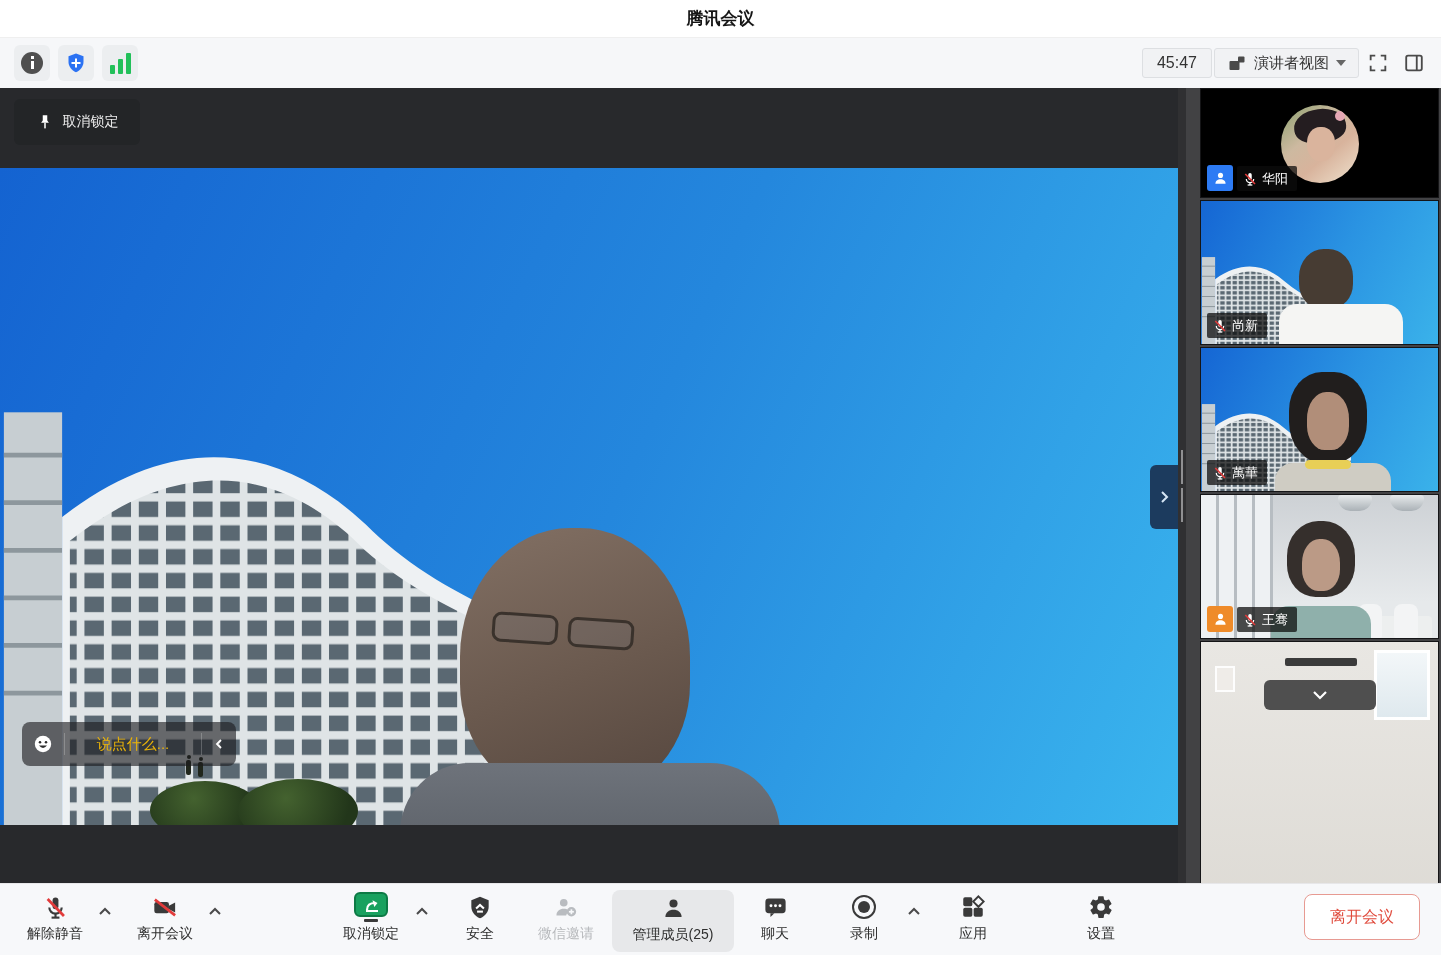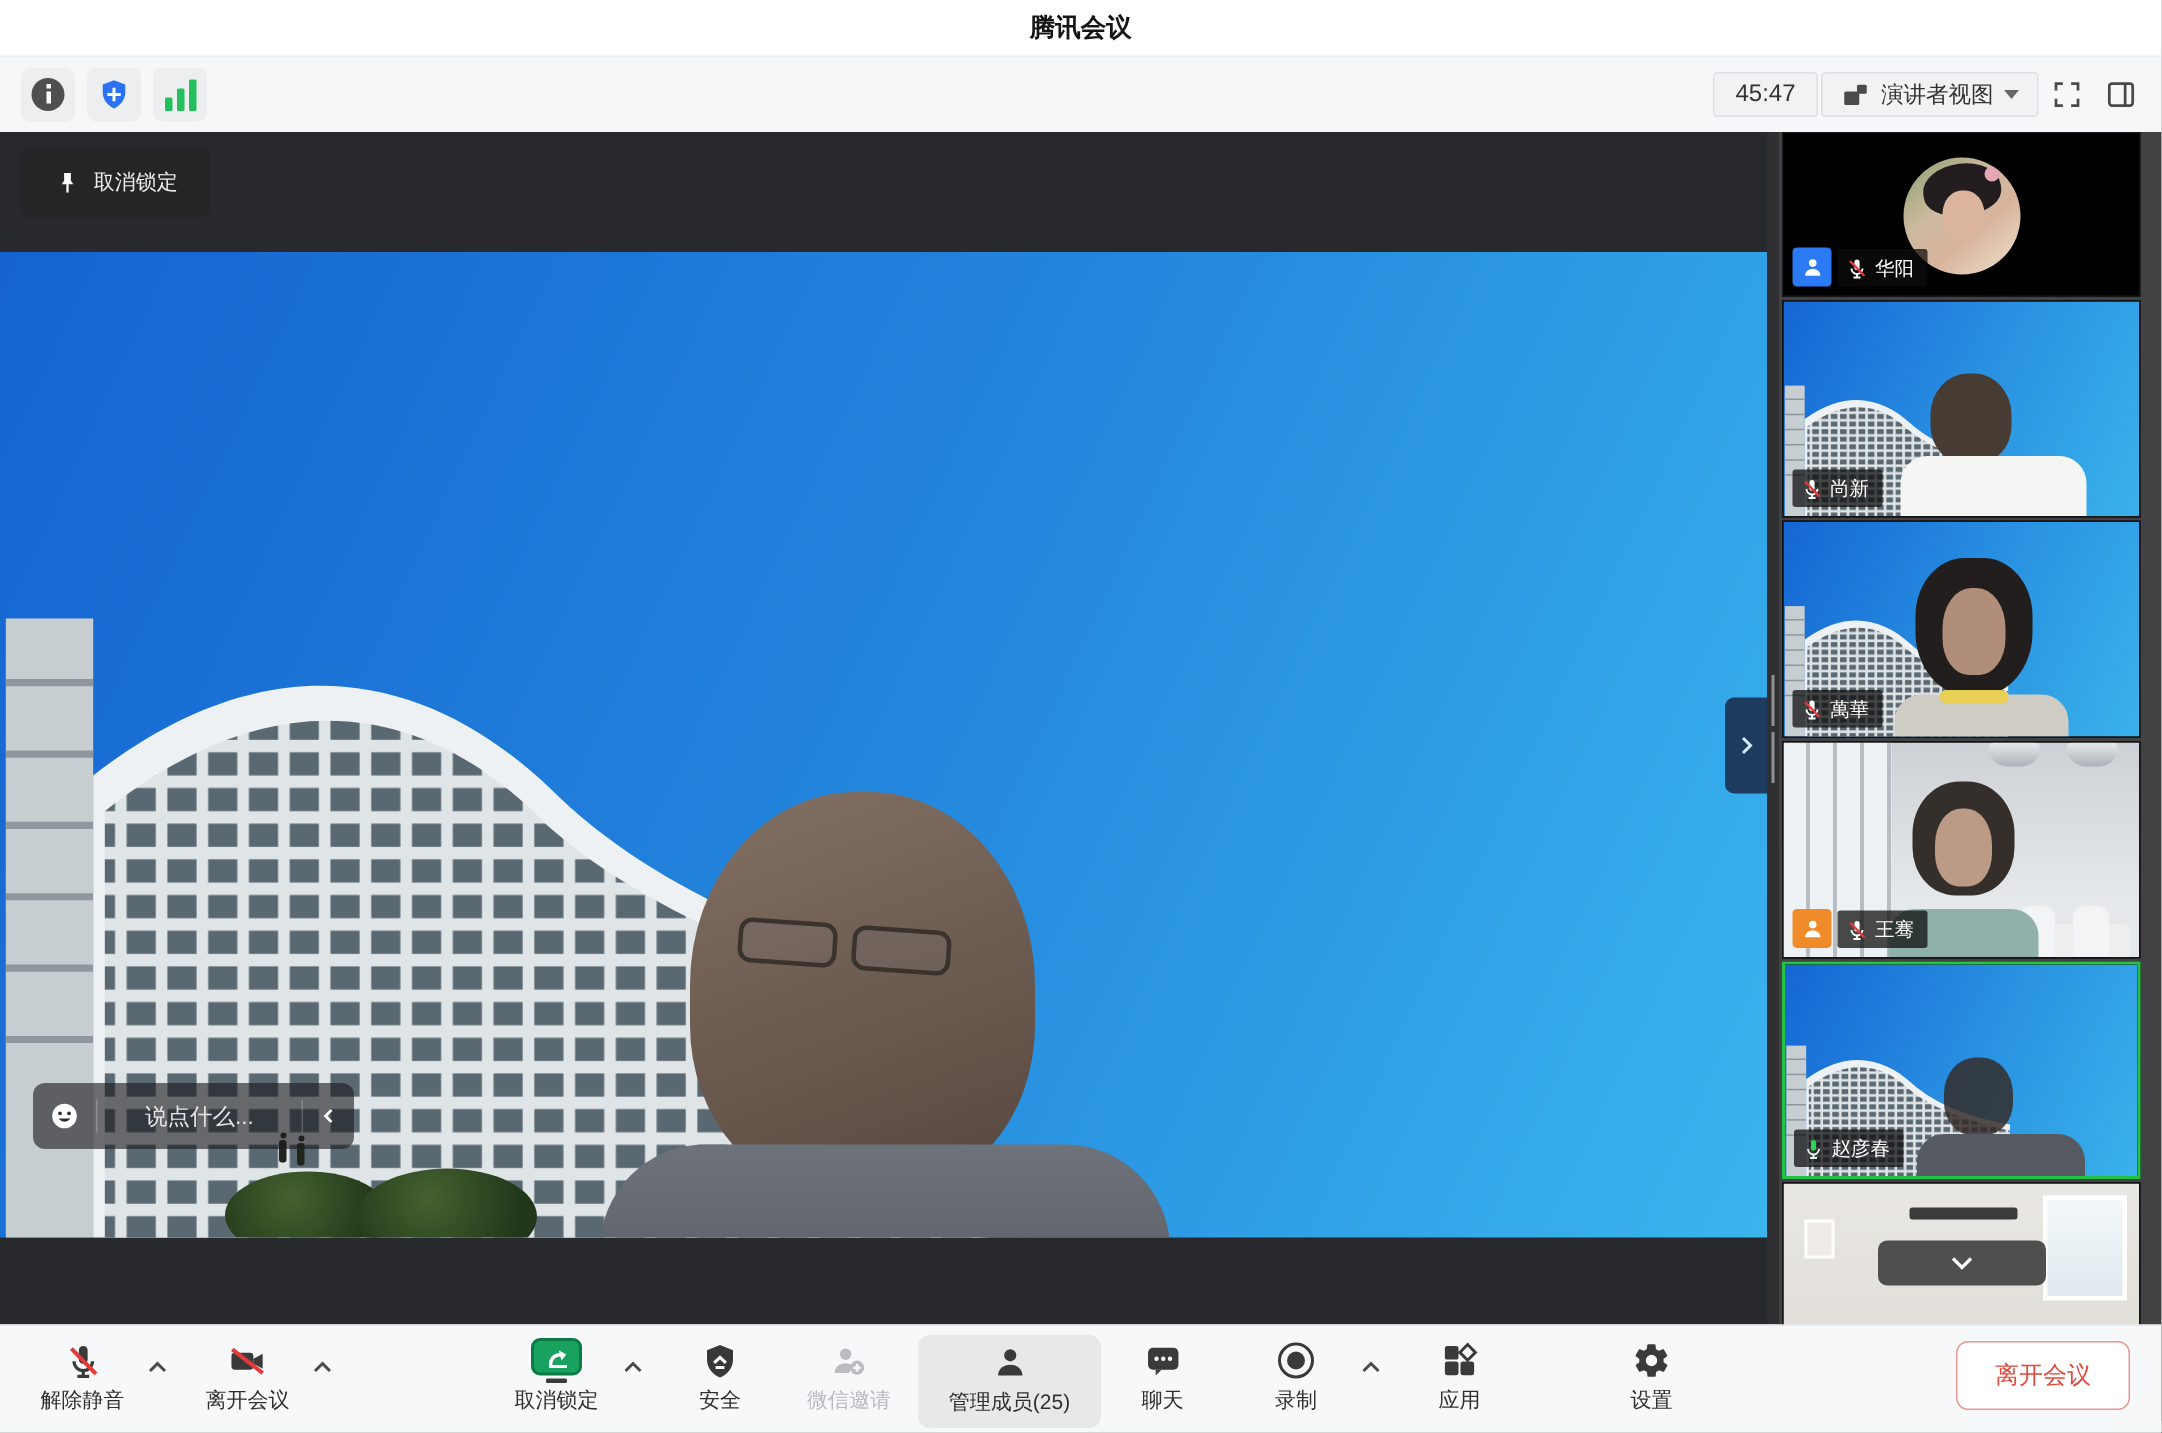--- a/index.html
+++ b/index.html
@@ -45,29 +45,29 @@
     background:linear-gradient(160deg,#7e6c60 10%,#6a594e 55%,#55463e 100%); }
   .pm-glass { position:absolute; top:88px; left:32px; display:flex; gap:10px; transform:rotate(4deg); }
   .pm-glass span { width:66px; height:30px; border:3px solid #3a322c; border-radius:9px; display:block; background:rgba(120,130,140,.18); }
   .pm-body { position:absolute; left:0; top:235px; width:380px; height:120px; border-radius:70px 70px 0 0;
     background:linear-gradient(180deg,#6e737b,#575c63); }
   .unlock-btn { position:absolute; left:14px; top:11px; width:126px; height:46px; background:#232527; border-radius:6px;
     display:flex; align-items:center; justify-content:center; gap:9px; color:#eee; font-size:14px; border:none; }
   .chat-pill { position:absolute; left:22px; top:634px; width:214px; height:44px; border-radius:8px;
     background:rgba(28,28,30,.62); display:flex; align-items:center; padding:0 10px; gap:10px; }
   .chat-pill .div { width:1px; height:22px; background:rgba(255,255,255,.22); }
-  .chat-pill .ph { flex:1; font-size:15px; color:#e5e5e5; text-align:center; }
+  .chat-pill .ph { flex:1; font-size:15px; color:#eab308; text-align:center; }
   .collapse-tab { position:absolute; right:0; top:377px; width:28px; height:64px; background:#1c3b5e;
     border-radius:6px 0 0 6px; display:flex; align-items:center; justify-content:center; }
   .splitter { width:8px; height:795px; background:#303032; display:flex; flex-direction:column; align-items:center;
     justify-content:center; gap:4px; }
   .splitter i { width:2px; height:34px; background:#909092; display:block; }
 
   
-  .sidebar { width:255px; height:859px; background:#424244; padding:0 14px 0 2px; display:flex; flex-direction:column; }
+  .sidebar { width:255px; height:859px; background:#424244; padding:0 14px 0 14px; display:flex; flex-direction:column; }
   .tile { position:relative; width:239px; border:1px solid #151517; background:#0b0b0c; margin-bottom:2px; overflow:hidden; flex:none; }
   .tile.active { border:2px solid #23c343; }
   .thumb { position:absolute; inset:0; overflow:hidden; }
   .thumb-sky { background:linear-gradient(115deg,#1566d4 0%,#2a93e2 55%,#3ab2ea 100%); }
   .bldg-thumb { position:absolute; left:0; bottom:-2px; width:150px; height:96px; }
   .th-head { position:absolute; border-radius:46% 46% 42% 42%; }
   .th-body { position:absolute; border-radius:18px 18px 0 0; }
   .thumb-office { background:linear-gradient(180deg,#cdd1d5 0%,#e6e9eb 75%); }
   .office-win { position:absolute; left:0; top:0; bottom:0; width:72px;
     background:repeating-linear-gradient(90deg,#eef1f3 0 15px,#b7bdc2 15px 18px); }
@@ -343,35 +343,20 @@
             </svg>
         </div>
         <div class="name-pill offset">
           <svg width="16" height="16" viewBox="0 0 24 24" color="#fff">
               <use href="#sym-mic-muted"></use>
             </svg>
           <span>王骞</span>
         </div>
       </div>
 
-      <div class="tile active" style="height:145px">
-        <div class="thumb thumb-sky">
-          <svg class="bldg-thumb">
-              <use href="#sym-building"></use>
-            </svg>
-          <span class="th-head" style="left:106px;top:62px;width:46px;height:52px;background:rgba(52,45,41,.85)"></span>
-          <span class="th-body" style="left:88px;bottom:-2px;width:112px;height:30px;background:#565b63"></span>
-        </div>
-        <div class="name-pill">
-          <svg width="16" height="16" viewBox="0 0 24 24">
-              <use href="#sym-mic-on"></use>
-            </svg>
-          <span>赵彦春</span>
-        </div>
-      </div>
 
       <div class="tile" style="flex:1">
         <div class="thumb thumb-room">
           <span class="room-ceil"></span>
           <span class="room-window"></span>
           <span class="room-frame"></span>
           <span class="room-lamp"></span>
           <span class="room-sofa"></span>
           <span class="th-head" style="left:78px;bottom:-18px;width:92px;height:52px;background:#8a6f5c;border-radius:50% 50% 0 0"></span>
         </div>

